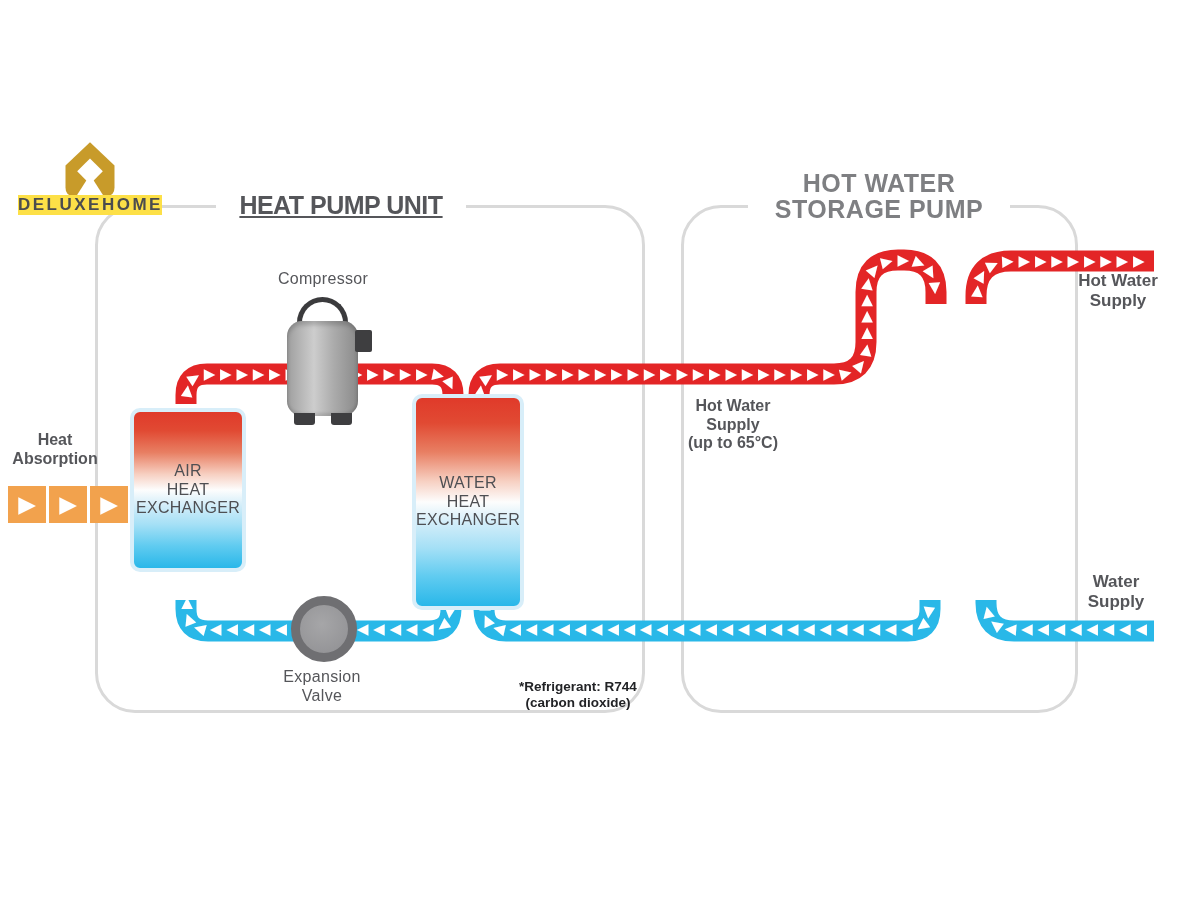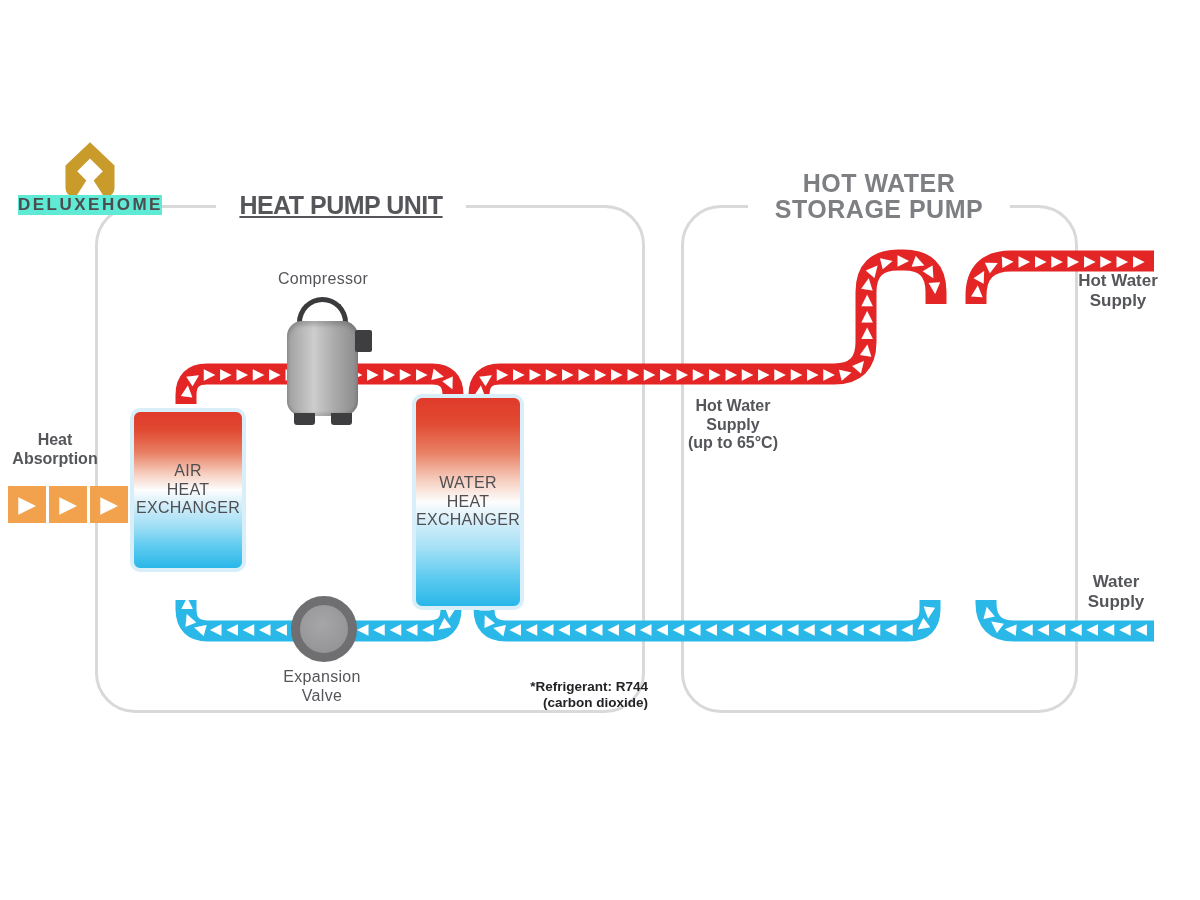--- a/index.html
+++ b/index.html
@@ -22,21 +22,21 @@
     position:absolute;z-index:4;background:#fff;text-align:center;
     font-weight:600;letter-spacing:-0.5px;line-height:1.05;
   }
   #hp-title{left:216px;top:192px;width:250px;font-size:25px;color:#55565A;text-decoration:underline;}
   #st-title{left:748px;top:170px;width:262px;font-size:25px;color:#7E7F82;letter-spacing:0.5px;}
   #st-title span, .stack span{display:block;}
 
   
   #logo-icon{left:63px;top:141px;width:54px;height:56px;z-index:4;}
   #brand-name{
-    left:18px;top:195px;width:144px;z-index:4;background:#5eead4;text-align:center;
+    left:18px;top:195px;width:144px;z-index:4;background:#fde047;text-align:center;
     font-size:17px;font-weight:bold;letter-spacing:2.5px;color:#4B4C4E;
   }
 
   
   #pipes{position:absolute;left:0;top:0;z-index:2;pointer-events:none;}
   .pipe-arrow-text{font-family:"DejaVu Sans",sans-serif;font-size:15px;fill:#ffffff;}
 
   
   .hx{
     position:absolute;z-index:3;border:4px solid #D8EEF9;border-radius:10px;box-sizing:border-box;
@@ -89,21 +89,21 @@
 
   
   .lbl{position:absolute;z-index:4;text-align:center;font-size:16px;font-weight:600;color:#55565A;line-height:1.16;}
   #heat-absorption-label{left:5px;top:431px;width:100px;font-weight:600;}
   #compressor-label{left:258px;top:270px;width:130px;font-weight:500;letter-spacing:0.3px;}
   #valve-label{left:262px;top:668px;width:120px;font-weight:500;letter-spacing:0.3px;}
   #hw-mid-label{left:660px;top:397px;width:146px;}
   #hw-right-label{left:1062px;top:271px;width:112px;font-size:17px;}
   #water-right-label{left:1062px;top:572px;width:108px;font-size:17px;}
   #refrigerant-note{
-    left:508px;top:679px;width:140px;z-index:4;text-align:right;
+    left:508px;top:679px;width:140px;z-index:4;text-align:center;
     font-size:13.5px;font-weight:bold;color:#222326;line-height:1.18;
   }
 </style>
 </head>
 <body>
 
 <div id="canvas">
 
   <div class="unit-box" id="hp-box"></div>
   <div class="unit-box" id="st-box"></div>

